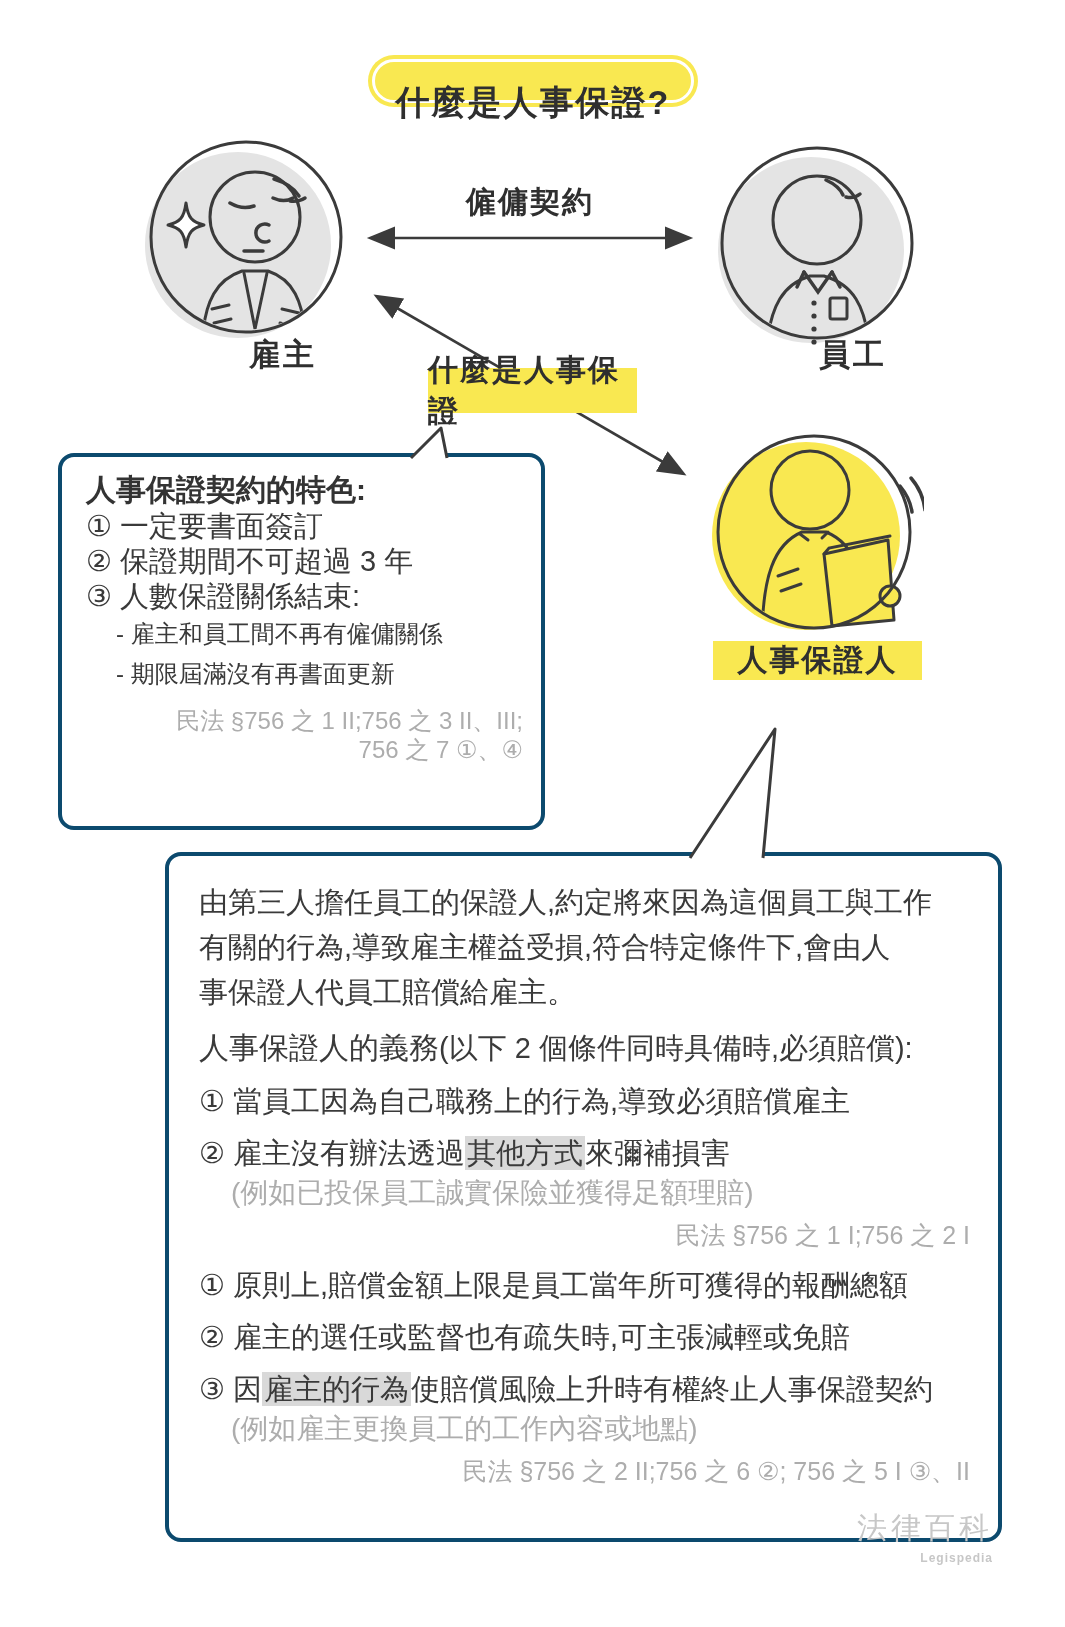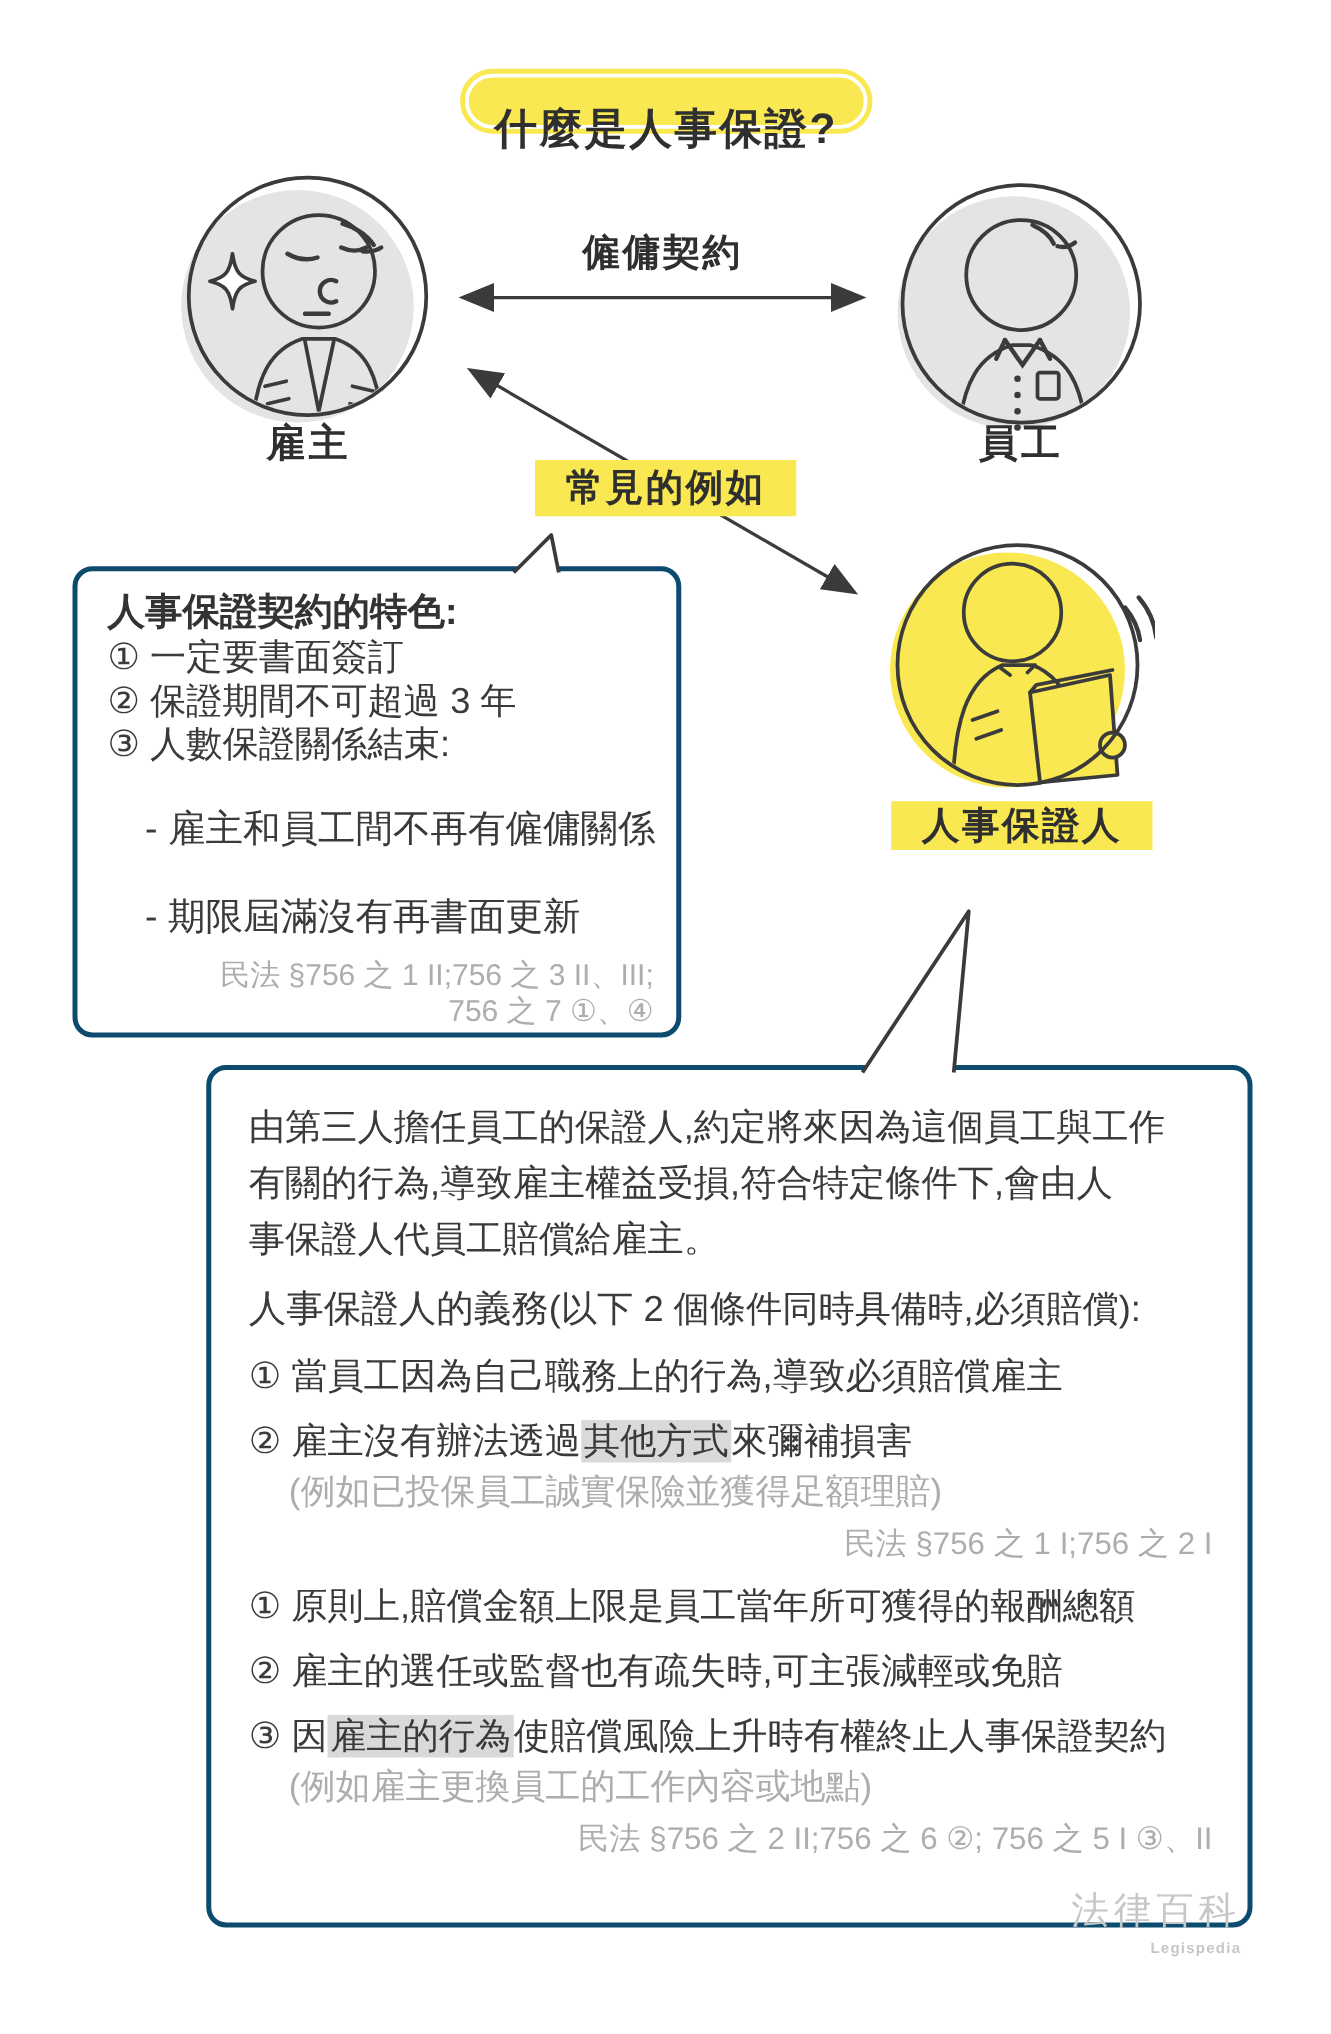--- a/index.html
+++ b/index.html
@@ -16,21 +16,21 @@
   .title-badge .inner-ring {
     position:absolute; inset:4px; border:3px solid #ffffff; border-radius:22px; pointer-events:none;
   }
   .title-badge .t {
     position:relative; font-size:34px; font-weight:bold; letter-spacing:2px; color:#2f2f2f;margin-top:43px;
   }
   
   .avatar { position:absolute; z-index:5; }
   .avatar svg { display:block; }
   .avatar-label {
-    position:absolute; width:140px; text-align:center; font-size:31px; font-weight:bold;
+    position:absolute; width:140px; text-align:right; font-size:31px; font-weight:bold;
     letter-spacing:3px; color:#2f2f2f; z-index:40;
   }
   .rel-label {
     position:absolute; left:430px; top:182px; width:200px; text-align:center;
     font-size:30px; font-weight:bold; letter-spacing:2px; color:#2f2f2f; z-index:40;
   }
   .tag {
     position:absolute; background:#f9e851; display:flex; align-items:center; justify-content:center;
     font-size:30px; font-weight:bold; letter-spacing:2px; color:#2f2f2f; z-index:40;
   }
@@ -38,21 +38,21 @@
   .tag.guarantor { left:713px; top:641px; width:209px; height:39px; }
   
   .bubble {
     position:absolute; background:#ffffff; border:4px solid #0c4a6e; border-radius:16px; z-index:10;
     box-sizing:border-box;
   }
   .bubble.features { left:58px; top:453px; width:487px; height:377px; padding:14px 18px 0 24px; }
   .bubble.detail  { left:165px; top:852px; width:837px; height:690px; padding:24px 28px 0 30px; }
   .f-title { font-size:30px; font-weight:bold; line-height:38px; color:#333; }
   .f-item  { font-size:29px; line-height:35px; white-space:nowrap; }
-  .f-sub   { font-size:30px; line-height:40px; padding-left:30px; white-space:nowrap;margin-top:30px; }
+  .f-sub   { font-size:24px; line-height:40px; padding-left:30px; white-space:nowrap; }
   .f-cite  { font-size:24px; line-height:29px; margin-top:12px; text-align:right; color:#adadad; }
   .b-line  { font-size:29px; line-height:45px; white-space:nowrap; }
   .b-head  { font-size:29px; line-height:38px; margin-top:14px; white-space:nowrap; }
   .b-head .bold { font-weight:normal; font-size:30px; }
   .b-head.tight { margin-top:2px; }
   .b-item  { font-size:29px; line-height:36px; margin-top:16px; white-space:nowrap; }
   .b-note  { font-size:28px; line-height:36px; margin-top:4px; padding-left:32px; color:#adadad; white-space:nowrap; }
   .b-cite  { font-size:25px; line-height:32px; margin-top:8px; text-align:right; color:#adadad; }
   .mark { background:#d9d9d9; padding:1px 2px; }
   
@@ -129,21 +129,21 @@
         <circle cx="102" cy="202" r="2.6"></circle>
       </g>
       <rect x="118" y="158" width="17" height="21" rx="2" fill="none" stroke="#3b3b3b" stroke-width="3"></rect>
       <circle cx="105" cy="103" r="95" fill="none" stroke="#3b3b3b" stroke-width="3"></circle>
     </svg>
   </div>
   <div class="avatar-label" style="left:747px; top:334px;">員工</div>
 
   <div class="rel-label">僱傭契約</div>
 
-  <div class="tag contract">常見的例如</div>
+  <div class="tag contract">什麼是人事保證</div>
 
   <div class="avatar" style="left:704px; top:424px;">
     <svg width="220" height="218" viewBox="0 0 220 218">
       <defs>
           <clipPath id="clipGua">
             <circle cx="110" cy="108" r="94"></circle>
           </clipPath>
         </defs>
       <circle cx="102" cy="112" r="94" fill="#f9e851"></circle>
       <g clip-path="url(#clipGua)" stroke="#3b3b3b" stroke-width="3" fill="none" stroke-linecap="round">

